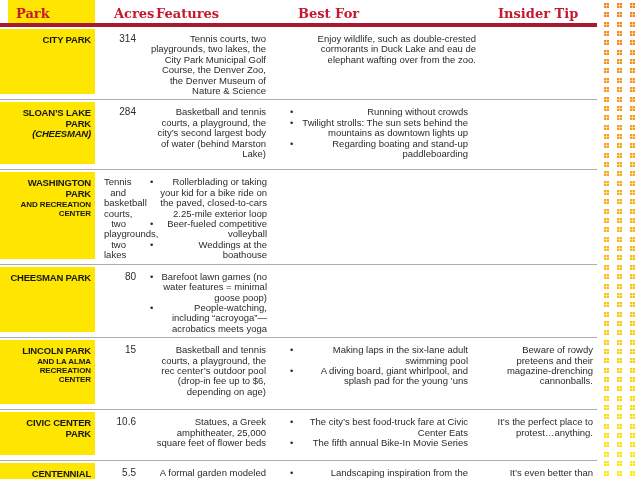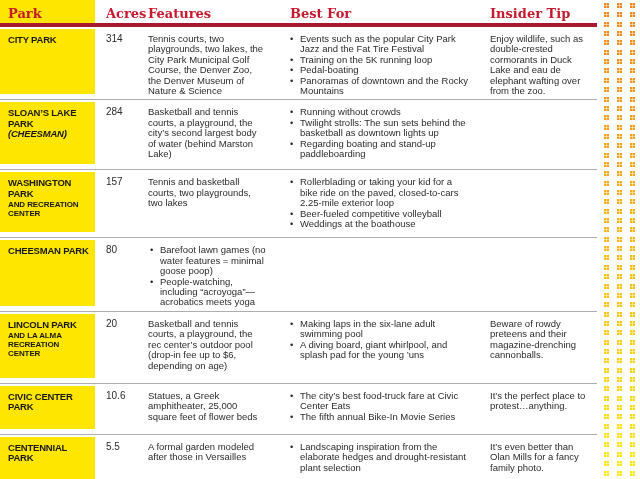--- a/index.html
+++ b/index.html
@@ -3,30 +3,30 @@
 <meta charset="utf-8">
 <style>
   html,body{margin:0;padding:0;background:#fff;}
   #page{position:relative;width:640px;height:479px;background:#fff;overflow:hidden;
         font-family:"Liberation Sans",sans-serif;color:#2b2b2b;}
   
   .grid-row{display:grid;grid-template-columns:95px 44px 140px 201px 117px;width:597px;box-sizing:border-box;}
   
   #header{height:27px;border-bottom:4px solid var(--rule-red,#A6192E);}
   .hcell{font-family:"DejaVu Serif","Liberation Serif",serif;font-weight:bold;
-         font-size:13px;color:var(--header-red,#C6192E);padding-top:6px;box-sizing:border-box;}
+         font-size:13px;color:var(--header-red,#C6192E);padding-top:6px;box-sizing:border-box;margin-left:8px;}
   .hcell-park{background:var(--yellow,#FFE600);padding-left:8px;height:100%;}
   .hcell-acres{padding-left:11px;}
   .hcell-features{padding-left:9px;}
   .hcell-best{padding-left:11px;}
   .hcell-tip{padding-left:10px;}
   
   .row{border-bottom:1px solid var(--divider,#ADADAD);box-sizing:border-box;}
   .row:last-child{border-bottom:none;}
-  .cell{box-sizing:border-box;font-size:9.5px;line-height:10.4px;}
+  .cell{box-sizing:border-box;font-size:9.5px;line-height:10.4px;text-align:right;}
   .park-cell{padding:2px 0 5px 0;display:flex;}
   .park-block{background:var(--yellow,#FFE600);flex:1;box-sizing:border-box;
               padding:6px 4px 4px 8px;}
   .park-name{font-weight:bold;font-size:9.5px;line-height:10.5px;letter-spacing:-0.2px;color:#181818;}
   .park-note{font-style:italic;font-weight:bold;}
   .park-sub{font-weight:bold;font-size:8px;line-height:9px;letter-spacing:-0.1px;color:#181818;margin-top:0.5px;}
   .acres-cell{padding:7px 3px 3px 11px;font-size:10px;}
   .features-cell{padding:7px 13px 3px 9px;}
   .best-cell{padding:7px 12px 3px 11px;}
   .best-cell ul{margin:0;padding:0;list-style:none;}
@@ -60,61 +60,52 @@
       <div class="park-block">
         <div class="park-name">
           <span class="pn">CITY PARK</span>
           
         </div>
 
       </div>
     </div>
     <div class="cell acres-cell">314</div>
     <div class="cell features-cell">Tennis courts, two playgrounds, two lakes, the City Park Municipal Golf Course, the Denver Zoo, the Denver Museum of Nature &amp; Science</div>
-    <div class="cell best-cell">
-          <ul>
-            <li>Events such as the popular City Park Jazz and the Fat Tire Festival</li>
-            <li>Training on the 5K running loop</li>
-            <li>Pedal-boating</li>
-            <li>Panoramas of downtown and the Rocky Mountains</li>
-          </ul>
-        </div>
     <div class="cell tip-cell">Enjoy wildlife, such as double-crested cormorants in Duck Lake and eau de elephant wafting over from the zoo.</div>
   </div>
       <div class="grid-row row" style="min-height: 70px;">
     <div class="cell park-cell">
       <div class="park-block">
         <div class="park-name">
           <span class="pn">SLOAN’S LAKE PARK</span>
           <span class="park-note pn-note">(CHEESMAN)</span>
         </div>
 
       </div>
     </div>
     <div class="cell acres-cell">284</div>
     <div class="cell features-cell">Basketball and tennis courts, a playground, the city’s second largest body of water (behind Marston Lake)</div>
     <div class="cell best-cell">
           <ul>
             <li>Running without crowds</li>
-            <li>Twilight strolls: The sun sets behind the basketball as downtown lights up</li>
+            <li>Twilight strolls: The sun sets behind the mountains as downtown lights up</li>
             <li>Regarding boating and stand-up paddleboarding</li>
           </ul>
         </div>
   </div>
       <div class="grid-row row" style="min-height: 68px;">
     <div class="cell park-cell">
       <div class="park-block">
         <div class="park-name">
           <span class="pn">WASHINGTON PARK</span>
           
         </div>
         <div class="park-sub">AND RECREATION CENTER</div>
       </div>
     </div>
-    <div class="cell acres-cell">157</div>
     <div class="cell features-cell">Tennis and basketball courts, two playgrounds, two lakes</div>
     <div class="cell best-cell">
           <ul>
             <li>Rollerblading or taking your kid for a bike ride on the paved, closed-to-cars 2.25-mile exterior loop</li>
             <li>Beer-fueled competitive volleyball</li>
             <li>Weddings at the boathouse</li>
           </ul>
         </div>
   </div>
       <div class="grid-row row" style="min-height: 64px;">
@@ -138,21 +129,21 @@
       <div class="grid-row row" style="min-height: 72px;">
     <div class="cell park-cell">
       <div class="park-block">
         <div class="park-name">
           <span class="pn">LINCOLN PARK</span>
           
         </div>
         <div class="park-sub">AND LA ALMA RECREATION CENTER</div>
       </div>
     </div>
-    <div class="cell acres-cell">20</div>
+    <div class="cell acres-cell">15</div>
     <div class="cell features-cell">Basketball and tennis courts, a playground, the rec center’s outdoor pool (drop-in fee up to $6, depending on age)</div>
     <div class="cell best-cell">
           <ul>
             <li>Making laps in the six-lane adult swimming pool</li>
             <li>A diving board, giant whirlpool, and splash pad for the young ’uns</li>
           </ul>
         </div>
     <div class="cell tip-cell">Beware of rowdy preteens and their magazine-drenching cannonballs.</div>
   </div>
       <div class="grid-row row" style="min-height: 51px;">

